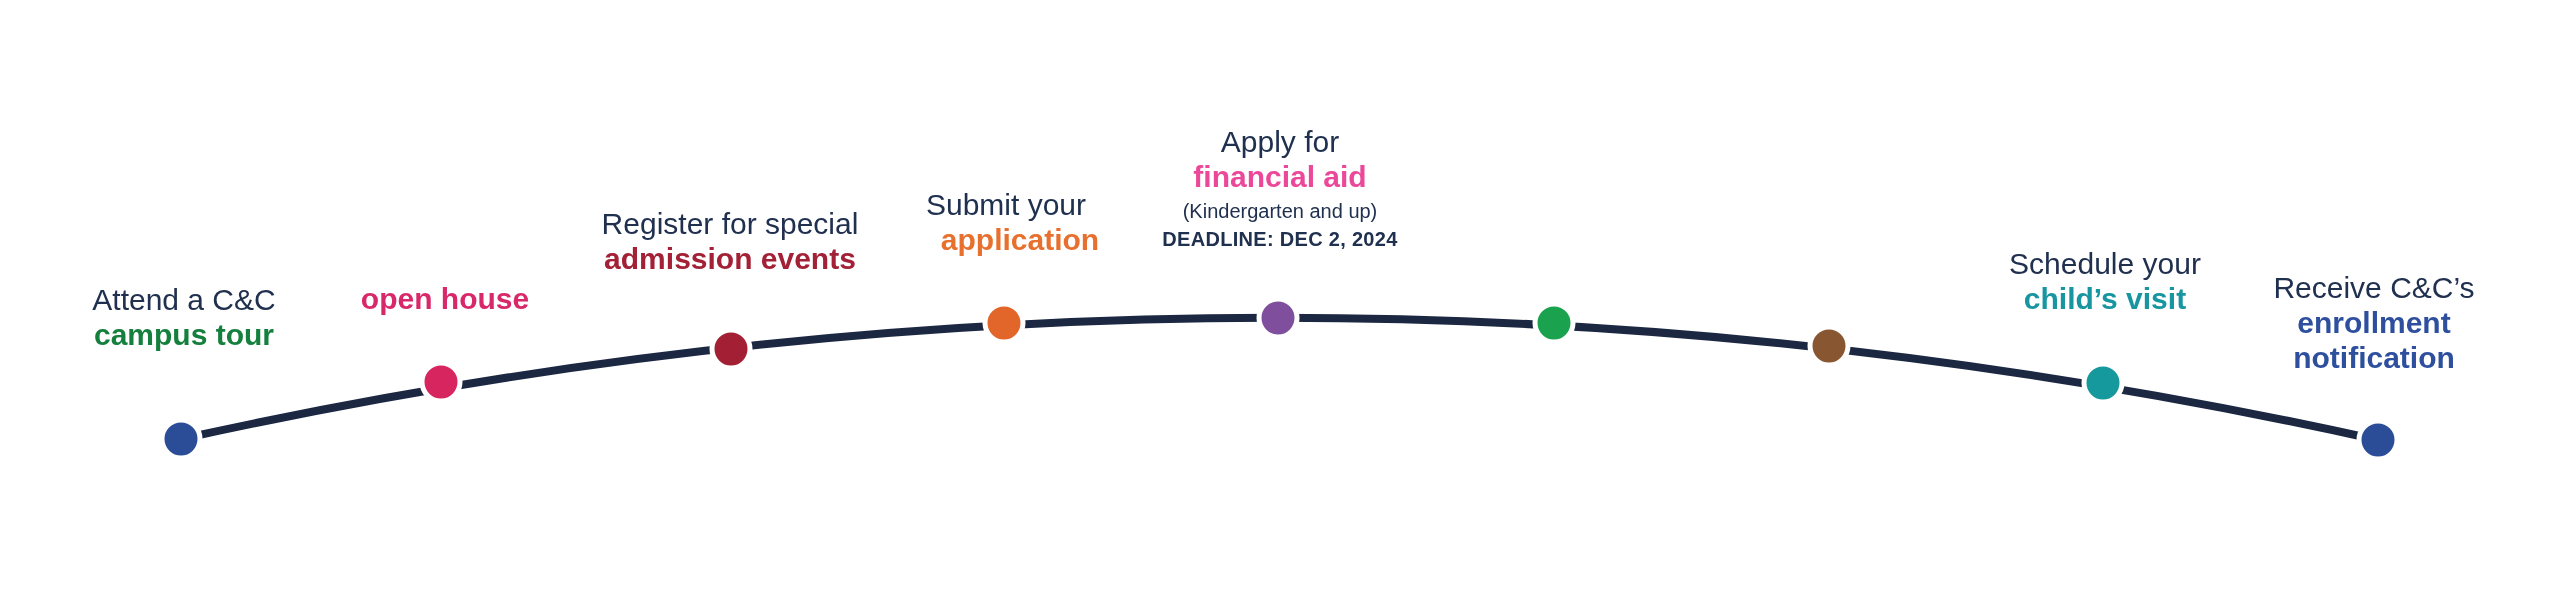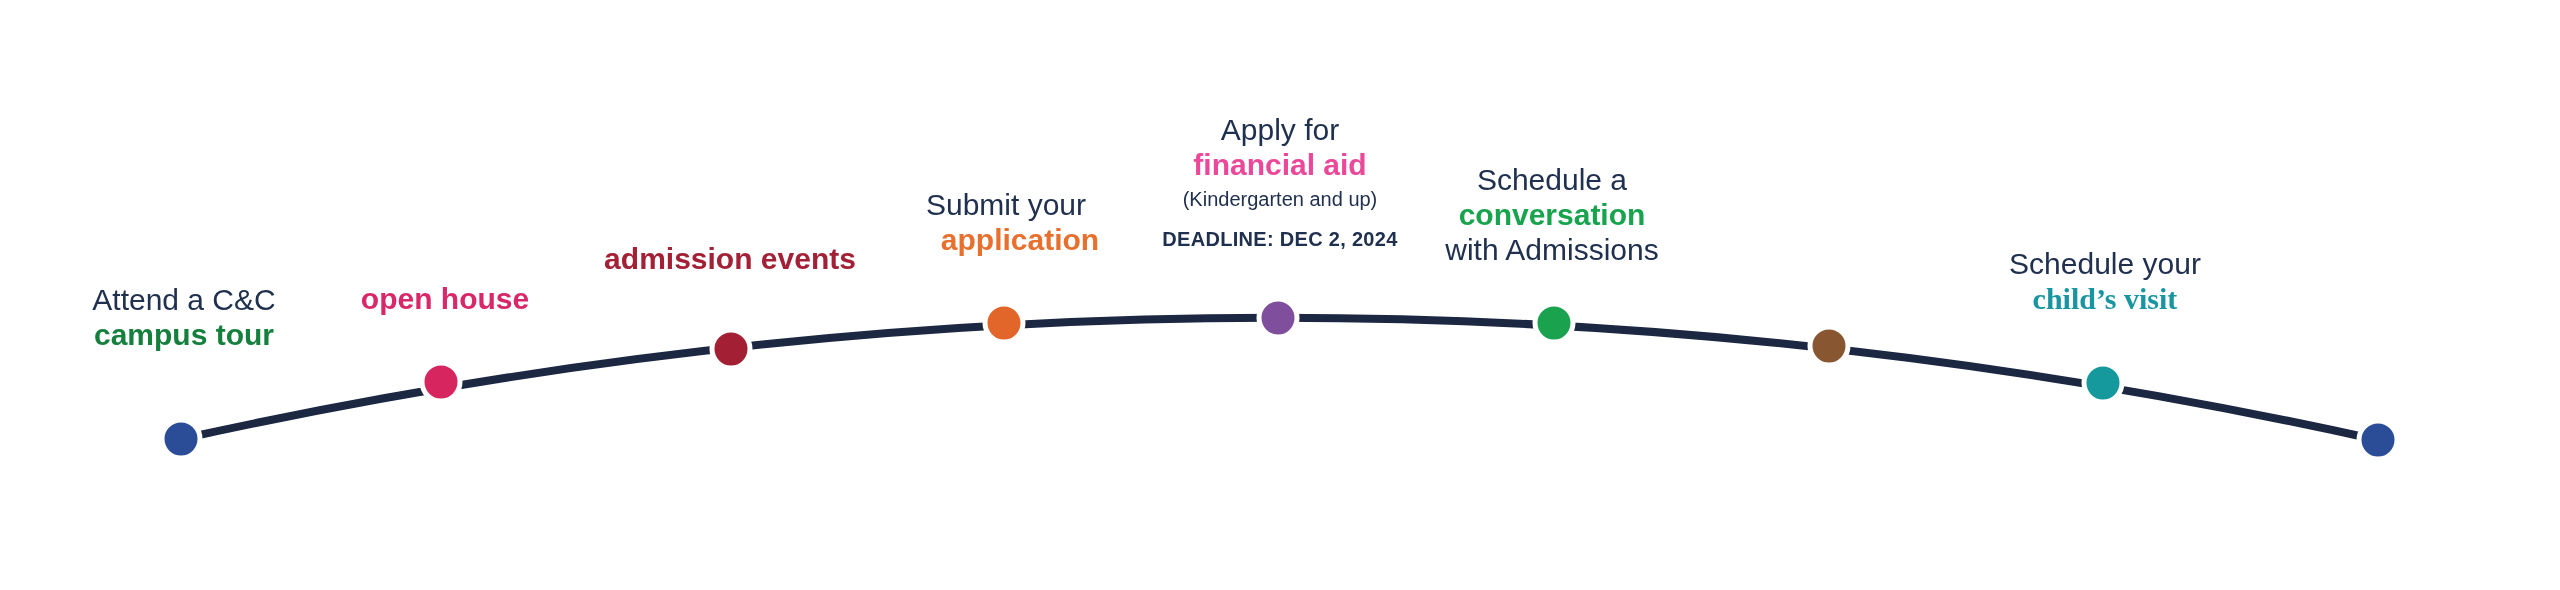--- a/index.html
+++ b/index.html
@@ -24,21 +24,21 @@
   }
   .step-label {
     position: absolute;
     transform: translateX(-50%);
     text-align: center;
   }
   .line { white-space: nowrap; }
   .line.navy    { font-size: 30px; line-height: 35px; font-weight: 500; }
   .line.accent  { font-size: 30px; line-height: 35px; font-weight: 700; }
   .line.small   { font-size: 20px; line-height: 29px; font-weight: 500; margin-top: 3px; }
-  .line.deadline{ font-size: 20px; line-height: 24px; font-weight: 700; margin-top: 13px; letter-spacing: 0.3px; }
+  .line.deadline{ font-size: 20px; line-height: 24px; font-weight: 700; margin-top: 1px; letter-spacing: 0.3px; }
 </style>
 </head>
 <body>
 
 <div class="canvas" style="background: rgb(255, 255, 255);">
   <svg class="curve-layer" viewBox="0 0 2560 590" xmlns="http://www.w3.org/2000/svg">
     <path fill="none" d="M 181 439 Q 1280 196 2378 440" stroke="#1c2842" stroke-width="8" stroke-linecap="round"></path>
     <g>
         <circle cx="181" cy="439" r="19" fill="#2b4d98" stroke="#ffffff" stroke-width="5"></circle>
         <circle cx="441" cy="382" r="19" fill="#d72560" stroke="#ffffff" stroke-width="5"></circle>
@@ -53,35 +53,36 @@
   </svg>
   <div class="labels-layer">
       <div class="step-label" style="left: 184px; bottom: 238px; color: rgb(32, 48, 79);">
         <div class="line navy">Attend a C&amp;C</div>
         <div class="line accent" style="color: #15803d;">campus tour</div>
       </div>
       <div class="step-label" style="left: 445px; bottom: 274px; color: rgb(32, 48, 79);">
         <div class="line accent" style="color: rgb(216, 40, 106);">open house</div>
       </div>
       <div class="step-label" style="left: 730px; bottom: 314px; color: rgb(32, 48, 79);">
+        <div class="line navy">Register for special</div>
         <div class="line accent" style="color: rgb(163, 33, 54);">admission events</div>
       </div>
       <div class="step-label" style="left: 1006px; bottom: 333px; color: rgb(32, 48, 79);">
         <div class="line navy">Submit your</div>
         <div class="line accent" style="color: rgb(232, 112, 46); margin-left: 28px;">application</div>
       </div>
       <div class="step-label" style="left: 1280px; bottom: 339px; color: rgb(32, 48, 79);">
         <div class="line navy">Apply for</div>
         <div class="line accent" style="color: #ec4899;">financial aid</div>
         <div class="line small">(Kindergarten and up)</div>
         <div class="line deadline">DEADLINE: DEC 2, 2024</div>
       </div>
-      <div class="step-label" style="left: 1552px; bottom: 323px; color: rgb(32, 48, 79);">
-        <div class="line navy">Schedule a</div>
-        <div class="line accent" style="color: rgb(24, 163, 77);">conversation</div>
-        <div class="line navy">with Admissions</div>
-      </div>
       <div class="step-label" style="left: 2105px; bottom: 274px; color: rgb(32, 48, 79);">
         <div class="line navy">Schedule your</div>
-        <div class="line accent" style="color: rgb(23, 149, 160); font-family: Liberation Serif, serif;">child’s visit</div>
+        <div class="line accent" style="color: rgb(23, 149, 160);">child’s visit</div>
+      </div>
+      <div class="step-label" style="left: 2374px; bottom: 215px; color: rgb(32, 48, 79);">
+        <div class="line navy">Receive C&amp;C’s</div>
+        <div class="line accent" style="color: rgb(45, 79, 158);">enrollment</div>
+        <div class="line accent" style="color: rgb(45, 79, 158);">notification</div>
       </div>
     </div>
 </div>
 
 </body></html>

